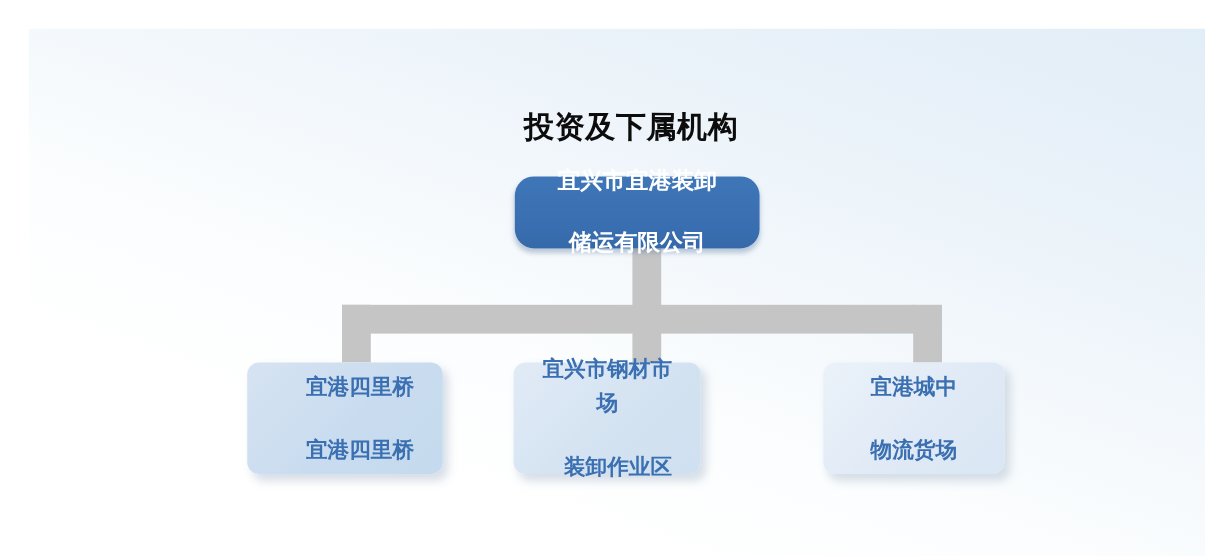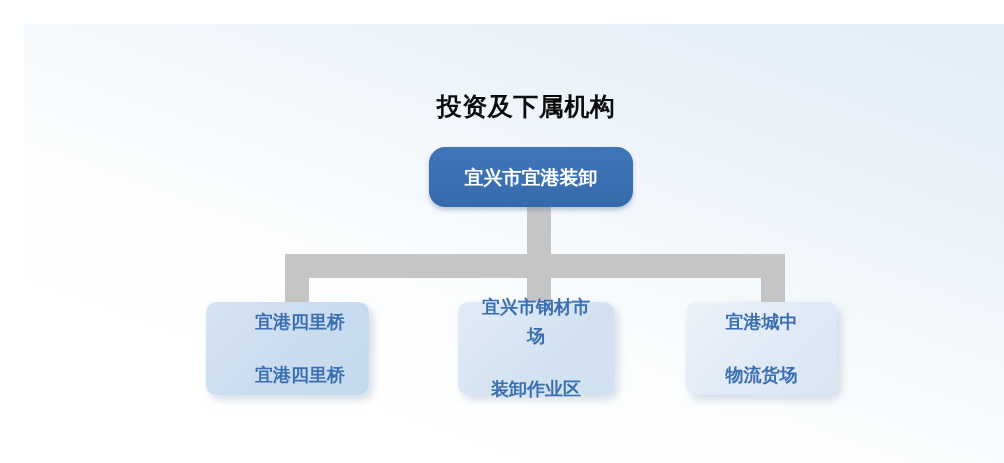--- a/index.html
+++ b/index.html
@@ -74,23 +74,24 @@
     line-height: 29px;
     box-shadow: 4px 5px 8px rgba(150, 168, 192, 0.38);
   }
   .node-child-1 {
     left: 182px;
     width: 163px;
     background: linear-gradient(135deg, #d6e3f2 0%, #c9dcef 55%, #c5daee 100%);
     align-items: flex-end;
   }
   .node-child-2 {
-    left: 434px;
+    left: 404px;
     width: 156px;
     background: linear-gradient(135deg, #e1ebf6 0%, #d3e2f1 60%, #cfe0f0 100%);
+    align-items: flex-end;
   }
   .node-child-3 {
     left: 662px;
     width: 151px;
     background: linear-gradient(135deg, #ebf2f9 0%, #e0eaf6 55%, #d9e6f3 100%);
   }
 
   
   .connector {
     position: absolute;
@@ -110,20 +111,21 @@
     <h1>投资及下属机构</h1>
   </div>
 
   <div class="connector conn-root-v"></div>
   <div class="connector conn-rail-h"></div>
   <div class="connector conn-left-v"></div>
   <div class="connector conn-right-v"></div>
 
   <div class="node node-root">
     <span>宜兴市宜港装卸</span>
+    <span>储运有限公司</span>
   </div>
 
   <div class="node node-child node-child-1">
     <span>宜港四里桥</span>
     <span>宜港四里桥</span>
   </div>
 
   <div class="node node-child node-child-2">
     <span>宜兴市钢材市场</span>
     <span>装卸作业区</span>

